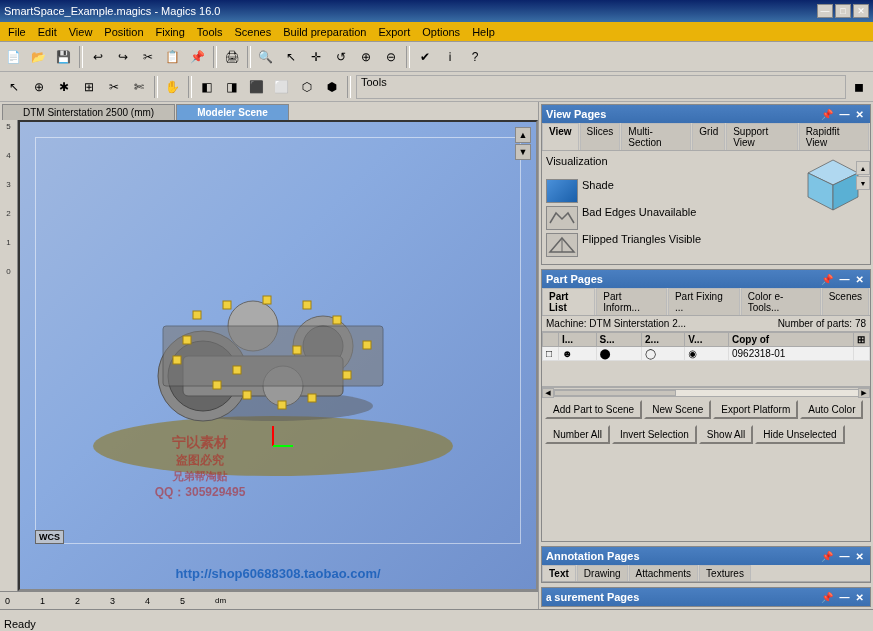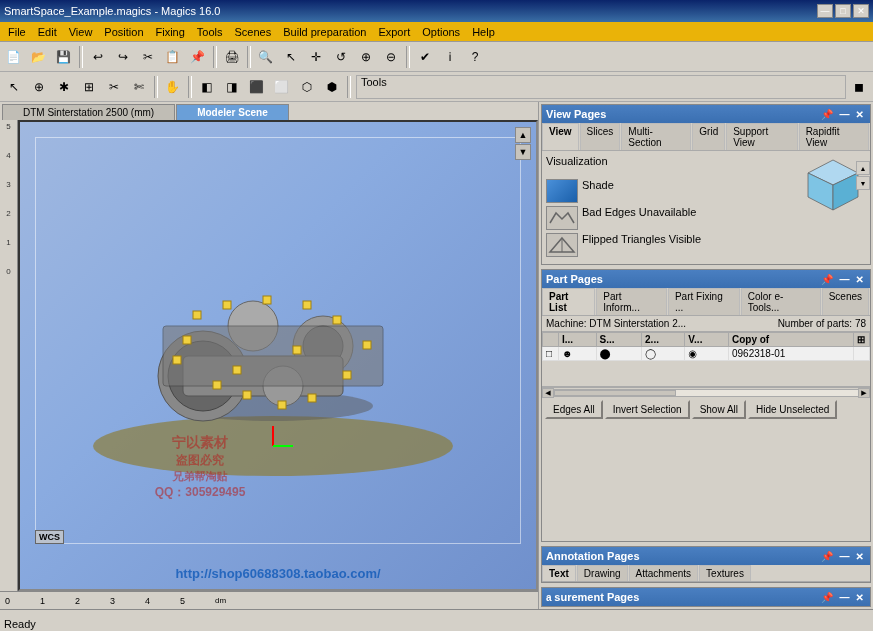--- a/index.html
+++ b/index.html
@@ -385,23 +385,29 @@
       </div>
 
       <div class="scrollbar-h" style="display:flex; align-items:center;">
         <div style="width:12px; height:10px; background:#c8c4bc; border:1px solid #aaa; display:flex; align-items:center; justify-content:center; font-size:7px;">◀</div>
         <div style="flex:1; height:8px; background:#e8e4dc; border-top:1px solid #aaa; border-bottom:1px solid #aaa;">
           <div style="width:40%; height:100%; background:#c8c4bc; border:1px solid #aaa;"></div>
         </div>
         <div style="width:12px; height:10px; background:#c8c4bc; border:1px solid #aaa; display:flex; align-items:center; justify-content:center; font-size:7px;">▶</div>
       </div>
 
-
       <div class="part-buttons">
-        <button class="part-btn">Edges All</button>
+        <button class="part-btn">Add Part to Scene</button>
+        <button class="part-btn">New Scene</button>
+        <button class="part-btn">Export Platform</button>
+        <button class="part-btn">Auto Color</button>
+      </div>
+
+      <div class="part-buttons">
+        <button class="part-btn">Number All</button>
         <button class="part-btn">Invert Selection</button>
         <button class="part-btn">Show All</button>
         <button class="part-btn">Hide Unselected</button>
       </div>
     </div>
 
     <div class="panel" id="annotation-pages">
       <div class="panel-header">
         <span>Annotation Pages</span>
         <div class="panel-header-controls">

